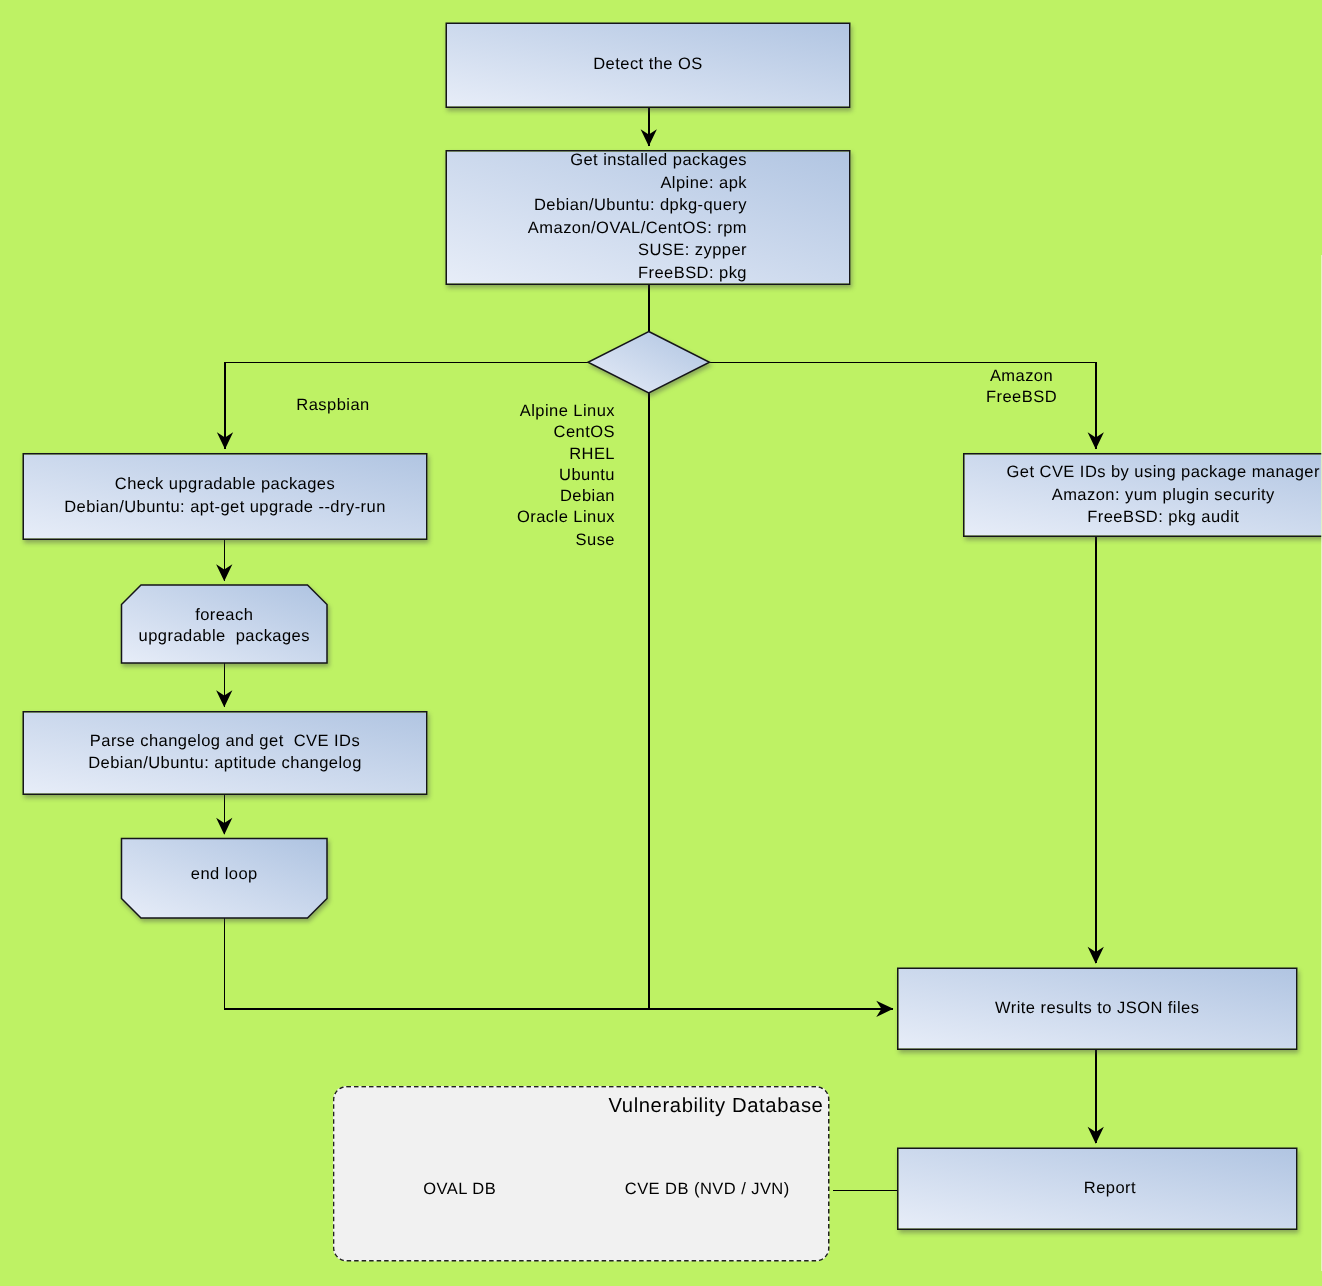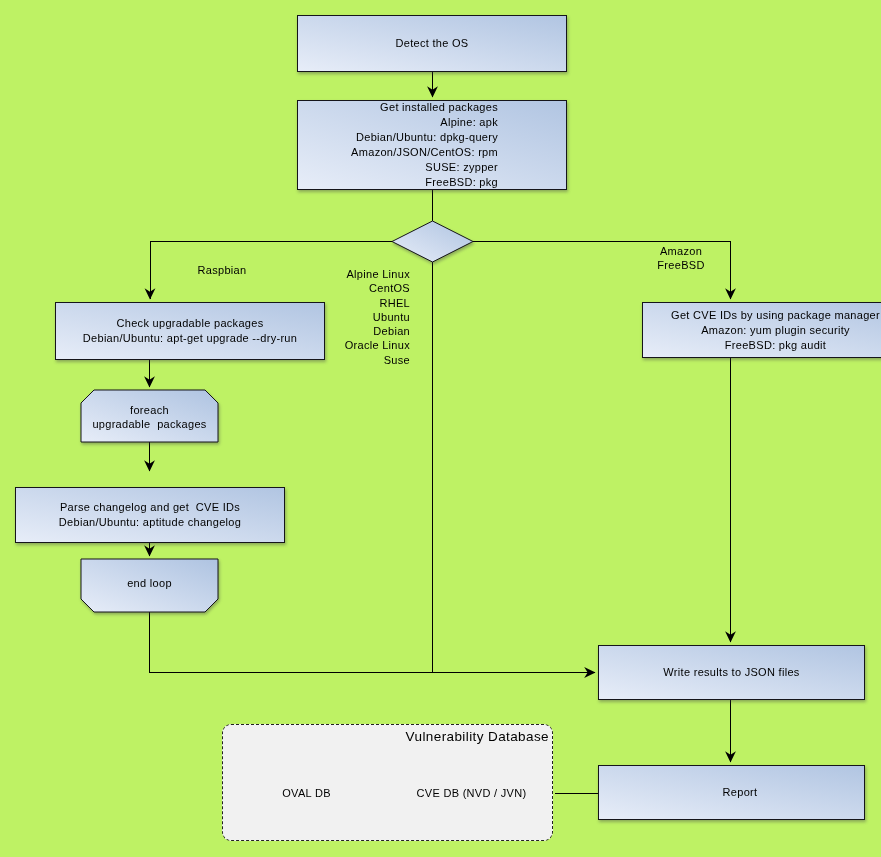--- a/index.html
+++ b/index.html
@@ -65,36 +65,36 @@
   </svg>
 
   <div class="node" style="left:297px;top:15px;width:270px;height:57px;">
     <div class="ln">Detect the OS</div>
   </div>
 
   <div class="node" id="node-get-packages" style="left:297px;top:100px;width:270px;height:90px;">
     <div class="ln">Get installed packages</div>
     <div class="ln">Alpine: apk</div>
     <div class="ln">Debian/Ubuntu: dpkg-query</div>
-    <div class="ln">Amazon/JSON/CentOS: rpm</div>
+    <div class="ln">Amazon/OVAL/CentOS: rpm</div>
     <div class="ln">SUSE: zypper</div>
     <div class="ln">FreeBSD: pkg</div>
   </div>
 
-  <div class="node" style="left:15px;top:302px;width:270px;height:58px;margin-left:40px;">
+  <div class="node" style="left:15px;top:302px;width:270px;height:58px;">
     <div class="ln">Check upgradable packages</div>
     <div class="ln">Debian/Ubuntu: apt-get upgrade --dry-run</div>
   </div>
 
   <div class="shape-label" style="left:81px;top:392px;width:137px;height:50px;">
     <div class="ln">foreach</div>
     <div class="ln">upgradable  packages</div>
   </div>
 
-  <div class="node" style="left:15px;top:474px;width:270px;height:56px;margin-top:13px;">
+  <div class="node" style="left:15px;top:474px;width:270px;height:56px;">
     <div class="ln">Parse changelog and get  CVE IDs</div>
     <div class="ln">Debian/Ubuntu: aptitude changelog</div>
   </div>
 
   <div class="shape-label" style="left:81px;top:557px;width:137px;height:52px;">
     <div class="ln">end loop</div>
   </div>
 
   <div class="node" style="left:598px;top:302px;width:267px;height:56px;margin-left:44px;">
     <div class="ln">Get CVE IDs by using package manager</div>

